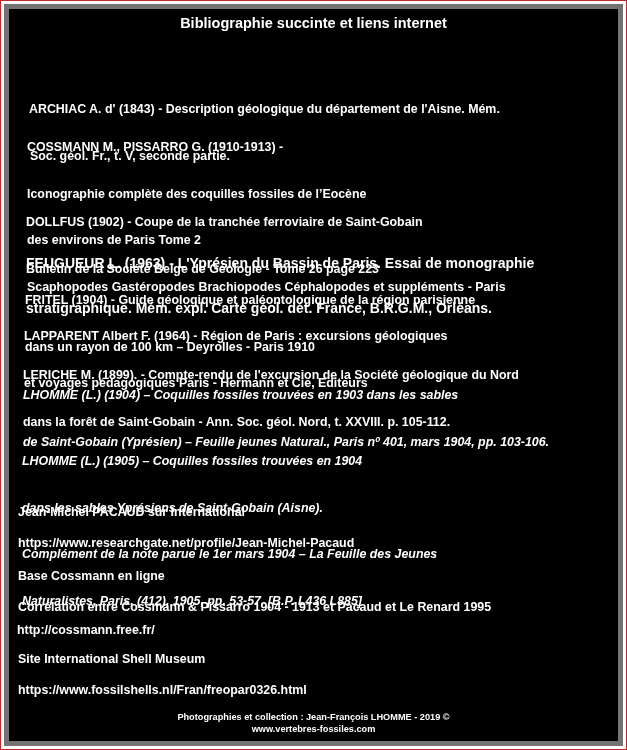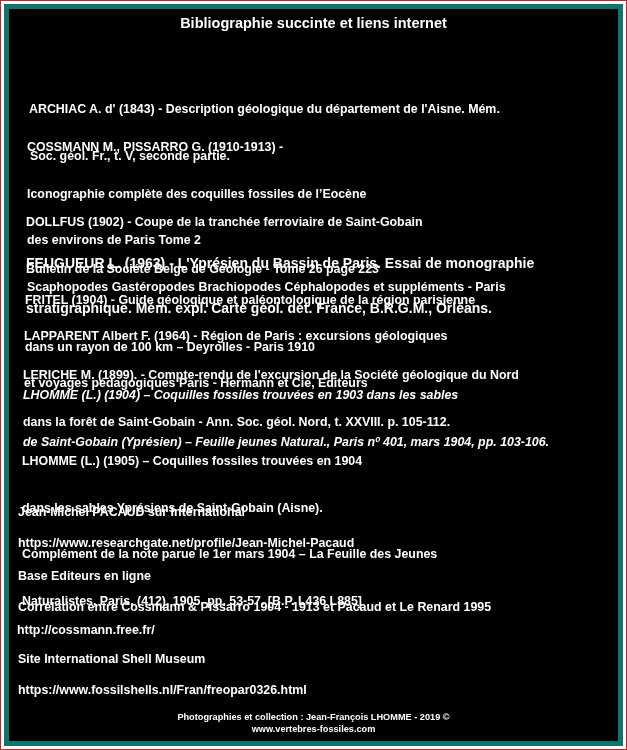--- a/index.html
+++ b/index.html
@@ -7,21 +7,21 @@
   .frame {
     position: absolute; left: 0; top: 0; width: 627px; height: 750px;
     box-sizing: border-box; background: #c1272d;
   }
   .frame-white {
     position: absolute; left: 1px; top: 1px; right: 1px; bottom: 1px;
     background: #ffffff;
   }
   .frame-inner-red {
     position: absolute; left: 3px; top: 3px; right: 3px; bottom: 3px;
-    background: #0f766e;
+    background: #737373;
   }
   .page {
     position: absolute; left: 5px; top: 5px; right: 5px; bottom: 5px;
     background: #000000; color: #ffffff;
     font-family: "Liberation Sans", sans-serif; font-weight: bold;
   }
   .title {
     position: absolute; left: 0; right: 0; top: 6px; text-align: center;
     font-size: 14.5px; letter-spacing: 0;
   }
@@ -80,30 +80,30 @@
         <div class="block" style="left:14px; top:328px;">
           <span class="line">LERICHE M. (1899). - Compte-rendu de l'excursion de la Société géologique du Nord</span>
           <span class="line">dans la forêt de Saint-Gobain - Ann. Soc. géol. Nord, t. XXVIII. p. 105-112.</span>
         </div>
 
         <div class="block" style="left:14px; top:348px;font-style:italic;">
           <span class="line">LHOMME (L.) (1904) – Coquilles fossiles trouvées en 1903 dans les sables</span>
           <span class="line">de Saint-Gobain (Yprésien) – Feuille jeunes Natural., Paris nº 401, mars 1904, pp. 103-106.</span>
         </div>
 
-        <div class="block" style="left:13px; top:414px;">
+        <div class="block" style="left:13px; top:414px;font-style:italic;">
           <span class="line">LHOMME (L.) (1905) – Coquilles fossiles trouvées en 1904</span>
           <span class="line">dans les sables Yprésiens de Saint-Gobain (Aisne).</span>
           <span class="line">Complément de la note parue le 1er mars 1904 – La Feuille des Jeunes</span>
           <span class="line">Naturalistes, Paris, (412), 1905, pp. 53-57. [B.P. L436 L885]</span>
         </div>
 
         <div class="link" style="left:9px; top:496px;">Jean-Michel PACAUD sur International</div>
         <div class="link" style="left:9px; top:527px;">https://www.researchgate.net/profile/Jean-Michel-Pacaud</div>
-        <div class="link" style="left:9px; top:560px;">Base Editeurs en ligne</div>
+        <div class="link" style="left:9px; top:560px;">Base Cossmann en ligne</div>
         <div class="link" style="left:9px; top:591px;">Corrélation entre Cossmann &amp; Pissarro 1904 - 1913 et Pacaud et Le Renard 1995</div>
         <div class="link" style="left:8px; top:614px;text-align:center;">http://cossmann.free.fr/</div>
         <div class="link" style="left:9px; top:643px;">Site International Shell Museum</div>
         <div class="link" style="left:9px; top:674px;">https://www.fossilshells.nl/Fran/freopar0326.html</div>
 
         <div class="footer">
           <div>Photographies et collection : Jean-François LHOMME - 2019 ©</div>
           <div>www.vertebres-fossiles.com</div>
         </div>
 

